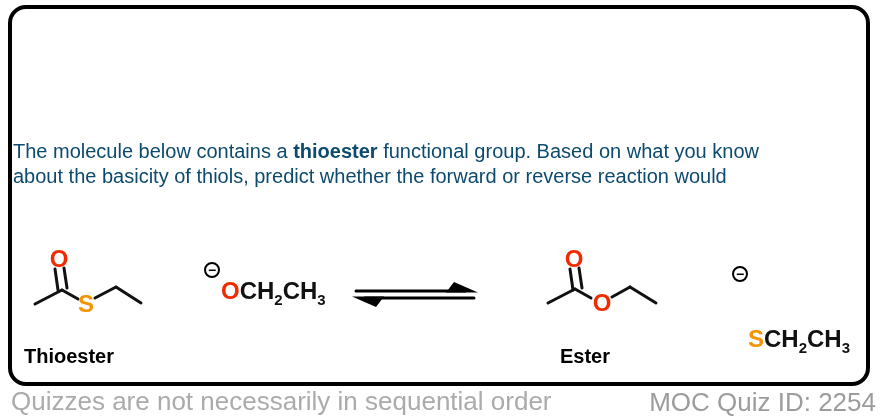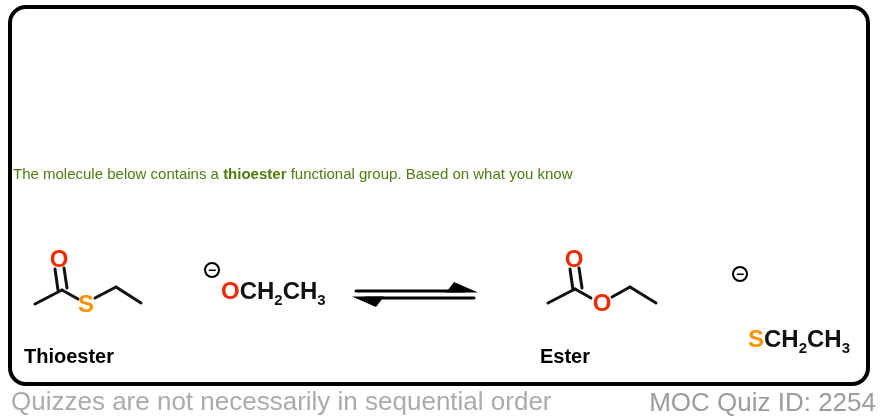--- a/index.html
+++ b/index.html
@@ -16,25 +16,25 @@
     position: absolute;
     left: 8px; top: 5px;
     width: 862px; height: 381px;
     box-sizing: border-box;
     border: 4px solid #000;
     border-radius: 18px;
     background: #fff;
   }
   .question {
     position: absolute;
-    left: 13px; top: 161px;
+    left: 13px; top: 139px;
     width: 848px;
-    font-size: 15px;
+    font-size: 20px;
     line-height: 25px;
-    color: #4d7c0f;
+    color: #0c4a6e;
   }
   .question b { font-weight: bold; }
   .mol-svg { position: absolute; }
   .mol-svg line {
     stroke: var(--bond, #111);
     stroke-width: 3;
     stroke-linecap: round;
   }
   .atom {
     font-family: "Liberation Sans", sans-serif;
@@ -89,21 +89,21 @@
   .arrow-shape polygon { fill: #000; }
   .arrow-shape line { stroke: #000; stroke-width: 3; }
 </style>
 </head>
 <body>
 
 <div class="quiz-box"></div>
 
 <div class="question">
   <span>The molecule below contains a </span><b>thioester</b><span> functional group. Based on what you know</span><br>
-  <br>
+  <span>about the basicity of thiols, predict whether the forward or reverse reaction would</span><br>
 </div>
 
 <svg class="mol-svg" style="left:25px; top:240px;" width="125" height="80" viewBox="0 0 125 80">
   <line x1="30" y1="29" x2="33" y2="50"></line>
   <line x1="39" y1="28" x2="42" y2="48"></line>
   <line x1="37" y1="50" x2="10" y2="64"></line>
   <line x1="37" y1="50" x2="53" y2="59"></line>
   <line x1="70" y1="58" x2="91" y2="47"></line>
   <line x1="91" y1="47" x2="116" y2="63"></line>
   <text class="atom atom-o" x="34" y="27" text-anchor="middle">O</text>
@@ -126,21 +126,21 @@
 <svg class="mol-svg" style="left:540px; top:240px;" width="125" height="80" viewBox="0 0 125 80">
   <line x1="30" y1="29" x2="33" y2="50"></line>
   <line x1="39" y1="28" x2="42" y2="48"></line>
   <line x1="35" y1="49" x2="8" y2="63"></line>
   <line x1="35" y1="49" x2="51" y2="58"></line>
   <line x1="72" y1="57" x2="90" y2="47"></line>
   <line x1="90" y1="47" x2="116" y2="63"></line>
   <text class="atom atom-o" x="34" y="27" text-anchor="middle">O</text>
   <text class="atom atom-o" x="62" y="71" text-anchor="middle">O</text>
 </svg>
-<div class="mol-label" style="left:540px; top:345px;">Ester</div>
+<div class="mol-label" style="left:560px; top:345px;">Ester</div>
 
 <span class="charge-circle" style="left:732px; top:266px;">−</span>
 <div class="formula" style="left:748px; top:283px;margin-top:43px;">
   <span class="s-orange">S</span><span>CH</span><sub>2</sub><span>CH</span><sub>3</sub>
 </div>
 
 <div class="footer-left">Quizzes are not necessarily in sequential order</div>
 <div class="footer-right">MOC Quiz ID: 2254</div>
 
 </body></html>

